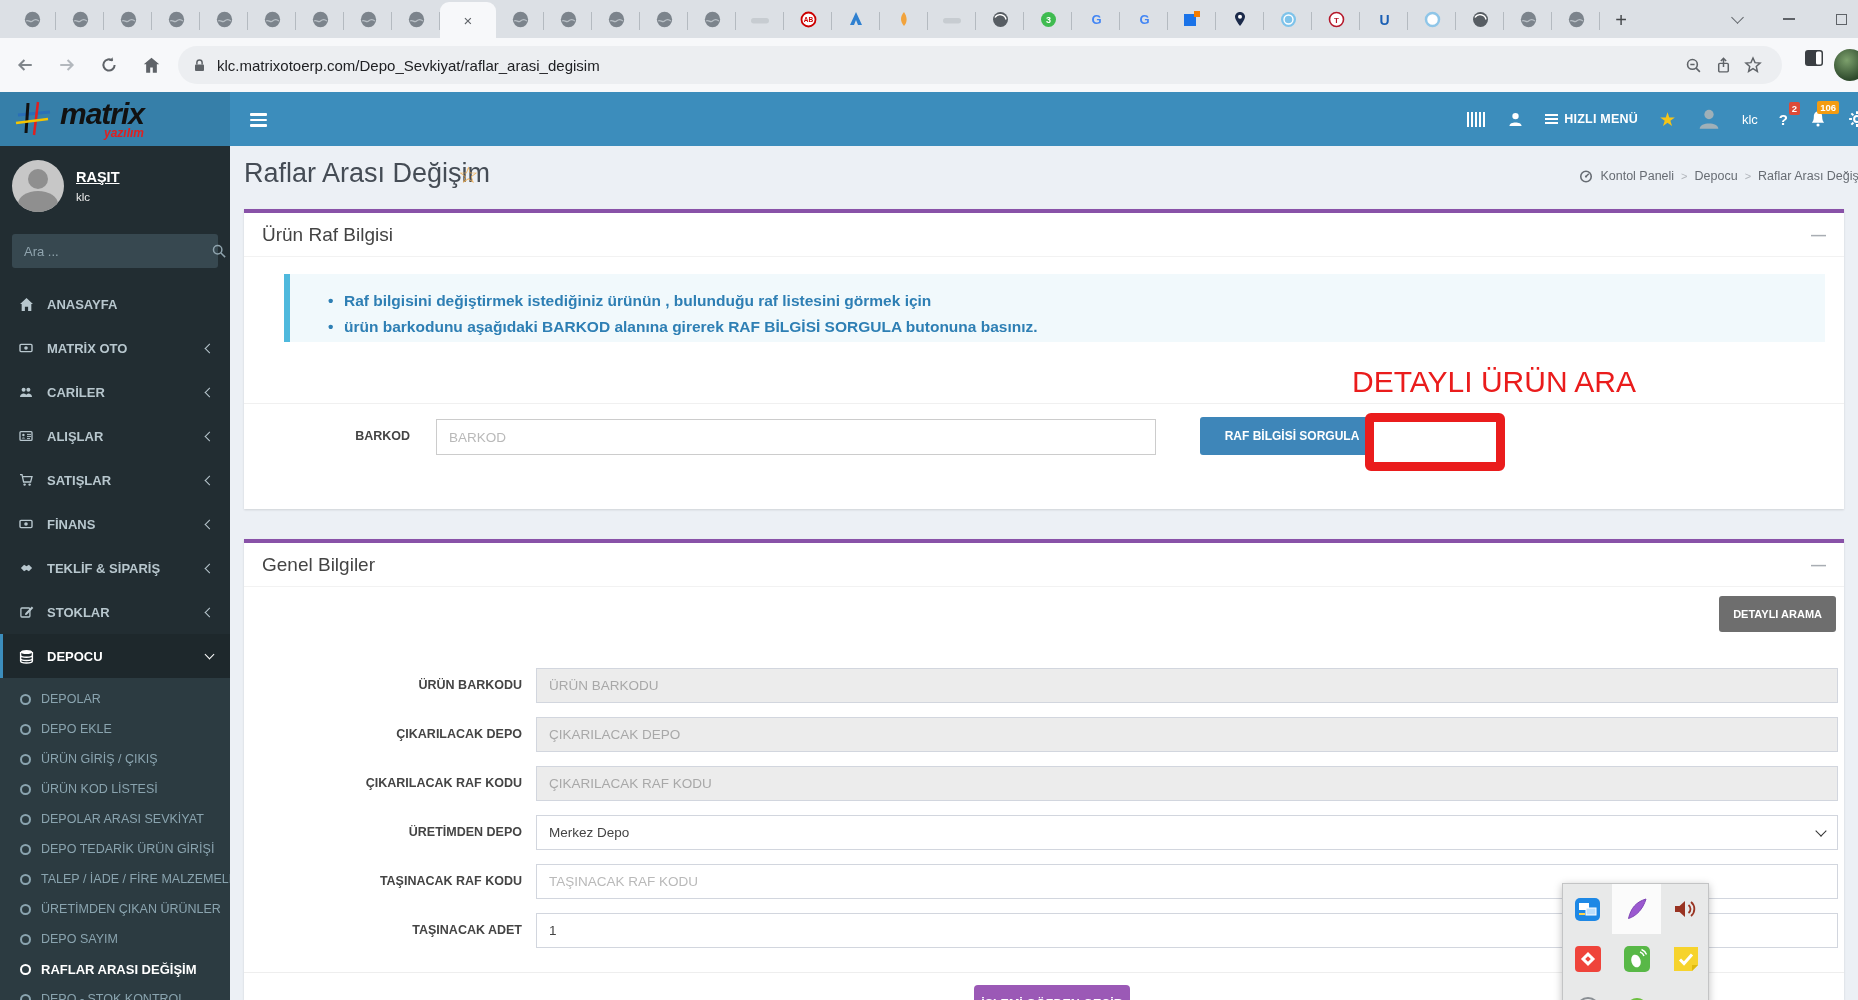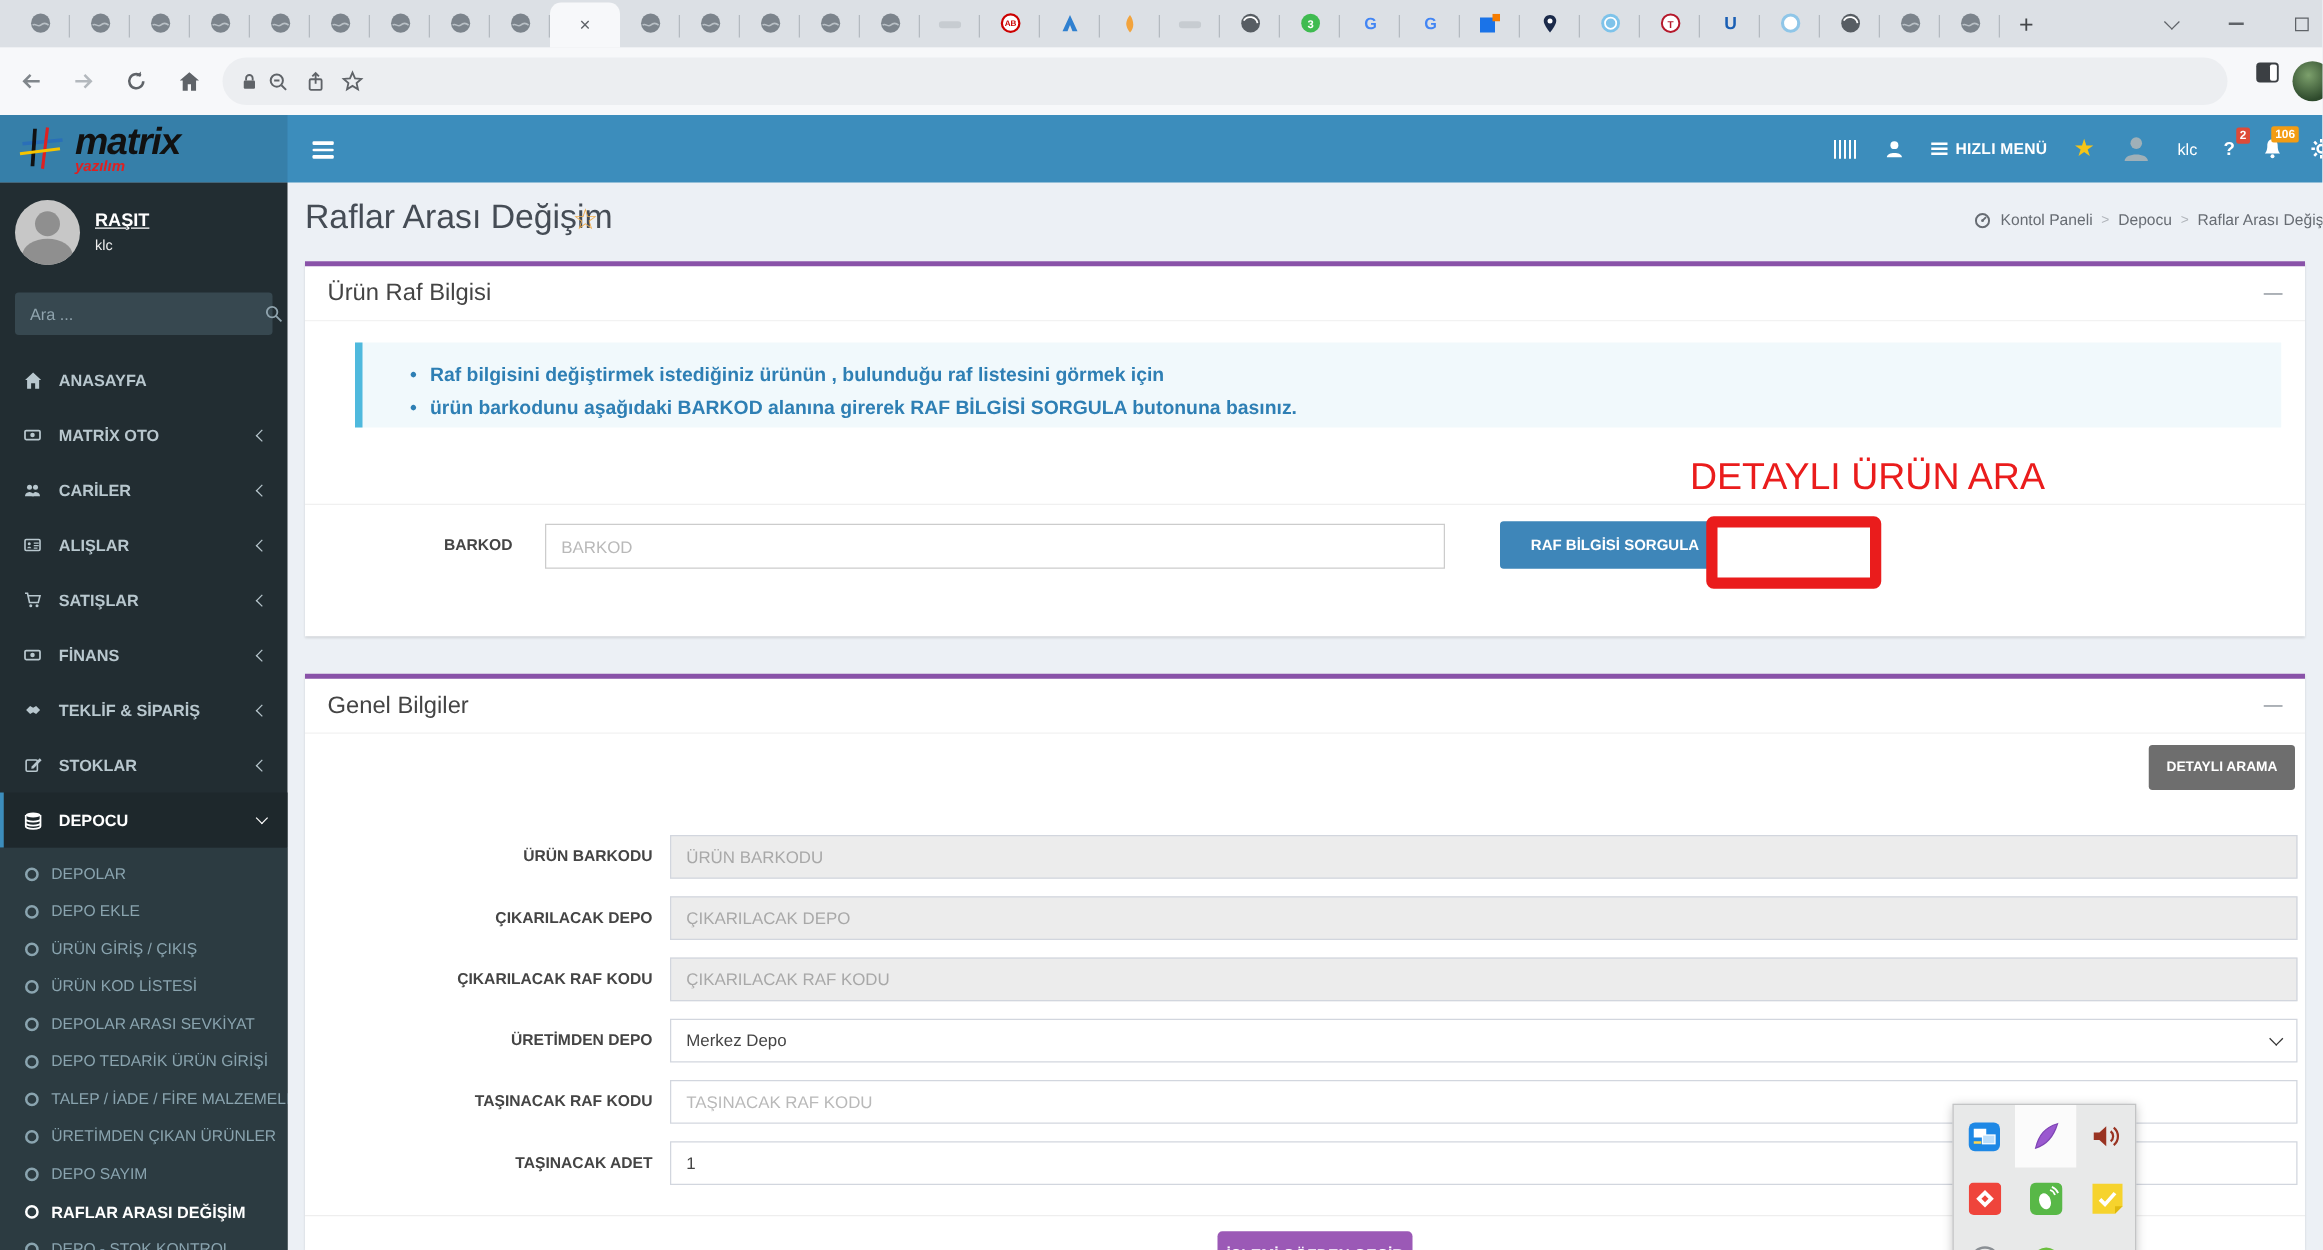--- a/index.html
+++ b/index.html
@@ -24,21 +24,21 @@
   .omnibox { position:absolute; left:178px; top:8px; width:1604px; height:38px; background:#eceef1; border-radius:19px; display:flex; align-items:center; padding:0 14px; }
   .omnibox .url { color:#202124; font-size:15px; margin-left:10px; flex:1; white-space:nowrap; overflow:hidden; }
   .omni-ic { width:30px; height:30px; display:flex; align-items:center; justify-content:center; cursor:pointer; }
   .sidepanel-ic { position:absolute; right:34px; top:11px; cursor:pointer; }
   .tb-avatar { position:absolute; left:1834px; top:11px; width:32px; height:32px; border-radius:50%; background:radial-gradient(circle at 40% 35%, #7ca06c, #2e4a2c 70%); }
 
   
   .navbar { position:absolute; left:0; top:92px; width:1858px; height:54px; background:#3c8dbc; }
   .logo-area { position:absolute; left:0; top:0; width:230px; height:54px; background:#367fa9; display:flex; align-items:center; padding-left:14px; cursor:pointer; }
   .logo-text { font-size:30px; font-weight:bold; font-style:italic; color:#111; letter-spacing:-1px; line-height:1; }
-  .logo-sub { color:#e02020; font-size:12px; font-style:italic; font-weight:bold; margin-top:-3px; }
+  .logo-sub { color:#e02020; font-size:12px; font-style:italic; font-weight:bold; text-align:right; margin-top:-3px; }
   .hamburger { position:absolute; left:250px; top:16px; width:26px; height:22px; cursor:pointer; }
   .bars, .bars::before, .bars::after { display:block; width:17px; height:2.6px; background:#fff; border-radius:1px; content:''; }
   .bars { position:relative; top:5px; }
   .bars::before { position:absolute; top:5.5px; }
   .bars::after { position:absolute; top:11px; }
   .nav-right { position:absolute; right:-8px; top:0; height:54px; display:flex; align-items:center; gap:21px; color:#fff; }
   .nav-item { display:flex; align-items:center; gap:6px; cursor:pointer; position:relative; }
   .quickmenu-txt { font-size:12.5px; font-weight:bold; letter-spacing:.2px; }
   .bars-sm, .bars-sm::before, .bars-sm::after { display:block; width:13px; height:2.2px; background:#fff; content:''; }
   .bars-sm { position:relative; top:0px; }
@@ -348,20 +348,21 @@
   <div class="tb-ic">
     <svg width="19" height="19" viewBox="0 0 16 16">
         <path d="M8 1.5L14.5 7h-2v7h-3.4V9.6H6.9V14H3.5V7h-2z" fill="#5f6368"></path>
       </svg>
   </div>
   <div class="omnibox">
     <svg width="15" height="15" viewBox="0 0 16 16">
         <rect x="3.2" y="6.8" width="9.6" height="7" rx="1" fill="#5f6368"></rect>
         <path d="M5.2 6.8V4.9a2.8 2.8 0 0 1 5.6 0v1.9" fill="none" stroke="#5f6368" stroke-width="1.6"></path>
       </svg>
+    <span class="url">klc.matrixotoerp.com/Depo_Sevkiyat/raflar_arasi_degisim</span>
     <div class="omni-ic">
       <svg width="17" height="17" viewBox="0 0 16 16">
           <circle cx="7" cy="7" r="4.6" fill="none" stroke="#5f6368" stroke-width="1.5"></circle>
           <path d="M10.5 10.5L14 14M5 7h4" stroke="#5f6368" stroke-width="1.5"></path>
         </svg>
     </div>
     <div class="omni-ic">
       <svg width="17" height="17" viewBox="0 0 16 16">
           <rect x="3.5" y="6" width="9" height="8" rx="1" fill="none" stroke="#5f6368" stroke-width="1.4"></rect>
           <path d="M8 9.5V1.5M5.5 3.8L8 1.3l2.5 2.5" fill="none" stroke="#5f6368" stroke-width="1.4"></path>

